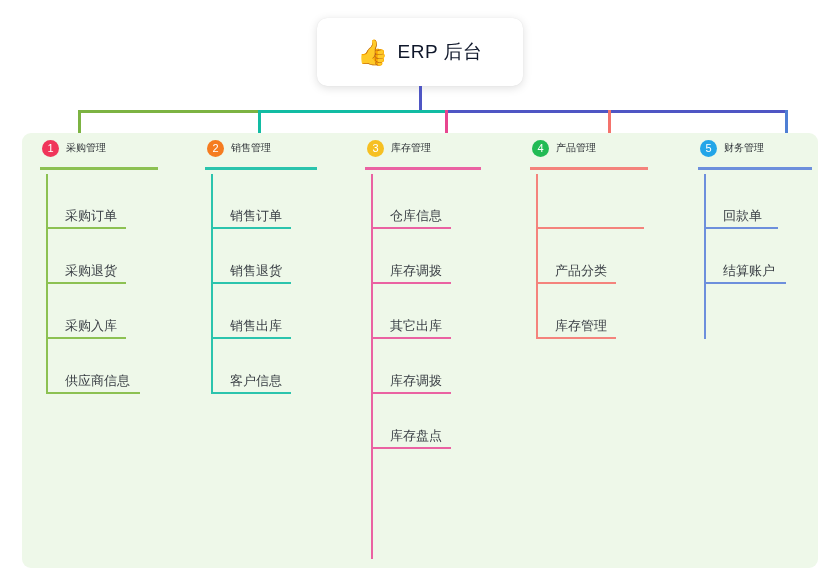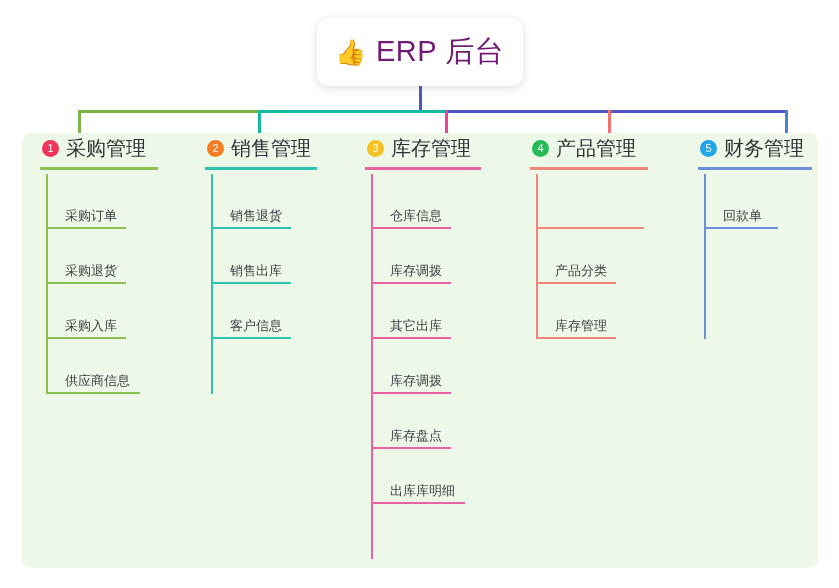--- a/index.html
+++ b/index.html
@@ -17,22 +17,22 @@
     left: 317px; top: 18px;
     width: 206px; height: 68px;
     background: #ffffff;
     border-radius: 10px;
     box-shadow: 0 2px 10px rgba(0,0,0,0.13), 0 0 1px rgba(0,0,0,0.10);
     display: flex; align-items: center; justify-content: center;
     gap: 9px;
   }
   .title-emoji { font-size: 25px; line-height: 1; }
   .title-text {
-    font-size: 29px;
-    color: #701a75;
+    font-size: 19px;
+    color: #0f172a;
     letter-spacing: 0.5px;
     white-space: nowrap;
   }
 
   
   .line { position: absolute; }
   .vline { width: 3px; }
   .hline { height: 3px; }
 
   
@@ -57,21 +57,21 @@
     width: 17px; height: 17px;
     border-radius: 50%;
     color: #ffffff;
     font-size: 11px;
     line-height: 17px;
     text-align: center;
     flex: 0 0 auto;
     font-family: "Liberation Sans", sans-serif;
   }
   .col-title {
-    font-size: 20px;
+    font-size: 10px;
     color: #2f3338;
     white-space: nowrap;
     font-weight: 400;
   }
   .head-rule { height: 3px; margin-top: 4px; }
 
   
   .col-body { position: relative; margin-top: 4px; font-family: Liberation Serif, serif; }
   .spine { position: absolute; left: 6px; top: 0; width: 2px; }
   .item {
@@ -146,20 +146,24 @@
         </div>
         <div class="col" style="left: 183px;">
           <div class="col-head">
             <span class="badge" style="background: rgb(245, 124, 32);">2</span>
             <span class="col-title">销售管理</span>
           </div>
           <div class="head-rule" style="width: 112px; background: rgb(43, 196, 173);"></div>
           <div class="col-body">
             <div class="spine" style="height: 220px; background: rgb(43, 196, 173);"></div>
             <div class="item">
+              <span class="item-label">销售订单</span>
+              <div class="item-rule" style="width: 80px; background: rgb(43, 196, 173);"></div>
+            </div>
+            <div class="item">
               <span class="item-label">销售退货</span>
               <div class="item-rule" style="width: 80px; background: rgb(43, 196, 173);"></div>
             </div>
             <div class="item">
               <span class="item-label">销售出库</span>
               <div class="item-rule" style="width: 80px; background: rgb(43, 196, 173);"></div>
             </div>
             <div class="item">
               <span class="item-label">客户信息</span>
               <div class="item-rule" style="width: 80px; background: rgb(43, 196, 173);"></div>
@@ -187,24 +191,20 @@
               <div class="item-rule" style="width: 80px; background: rgb(234, 98, 162);"></div>
             </div>
             <div class="item">
               <span class="item-label">库存调拨</span>
               <div class="item-rule" style="width: 80px; background: rgb(234, 98, 162);"></div>
             </div>
             <div class="item">
               <span class="item-label">库存盘点</span>
               <div class="item-rule" style="width: 80px; background: rgb(234, 98, 162);"></div>
             </div>
-            <div class="item">
-              <span class="item-label">出库库明细</span>
-              <div class="item-rule" style="width: 94px; background: rgb(234, 98, 162);"></div>
-            </div>
           </div>
         </div>
         <div class="col" style="left: 508px;">
           <div class="col-head">
             <span class="badge" style="background: rgb(34, 187, 85);">4</span>
             <span class="col-title">产品管理</span>
           </div>
           <div class="head-rule" style="width: 118px; background: rgb(244, 131, 124);"></div>
           <div class="col-body">
             <div class="spine" style="height: 165px; background: rgb(244, 131, 124);"></div>
@@ -226,18 +226,22 @@
             <span class="badge" style="background: rgb(35, 165, 232);">5</span>
             <span class="col-title">财务管理</span>
           </div>
           <div class="head-rule" style="width: 114px; background: rgb(109, 143, 220);"></div>
           <div class="col-body">
             <div class="spine" style="height: 165px; background: rgb(109, 143, 220);"></div>
             <div class="item">
               <span class="item-label">回款单</span>
               <div class="item-rule" style="width: 74px; background: rgb(109, 143, 220);"></div>
             </div>
+            <div class="item">
+              <span class="item-label">结算账户</span>
+              <div class="item-rule" style="width: 82px; background: rgb(109, 143, 220);"></div>
+            </div>
           </div>
         </div>
       </div>
   </div>
 
 </div>
 
 </body></html>

